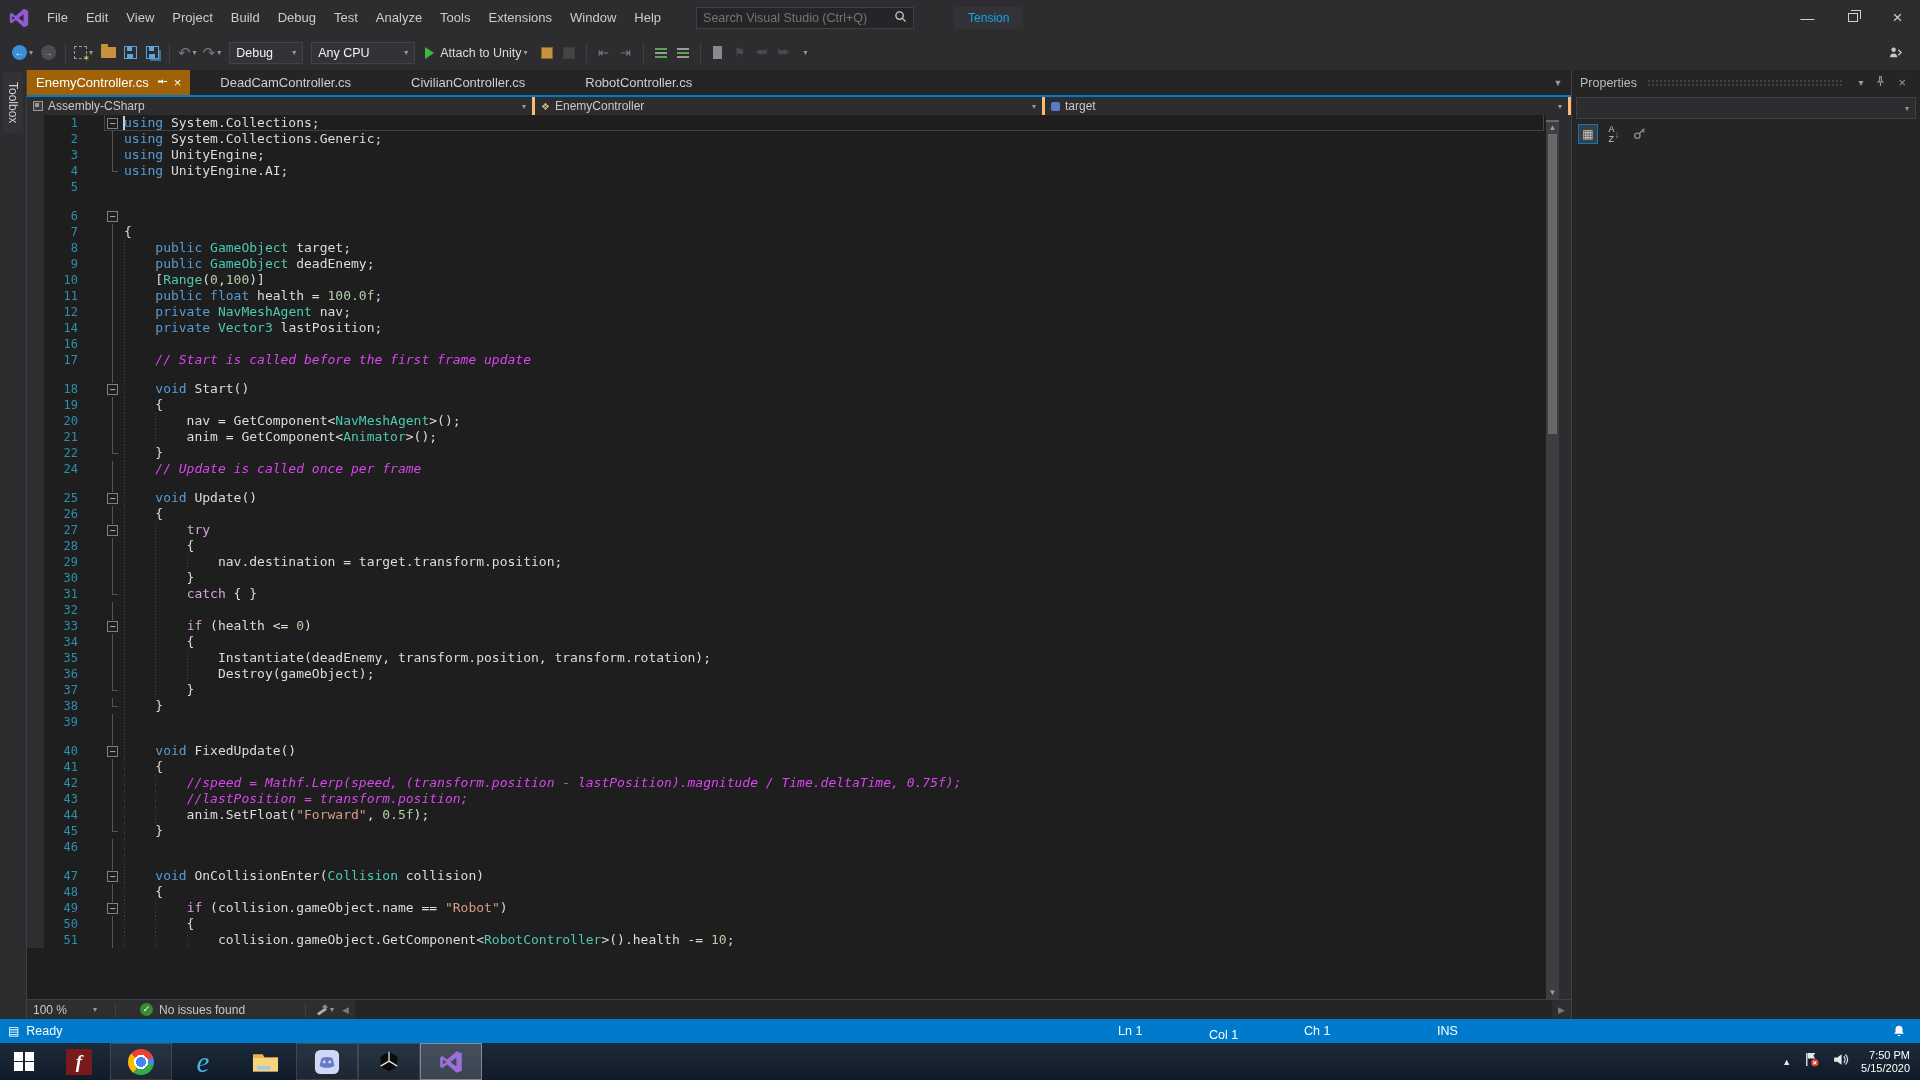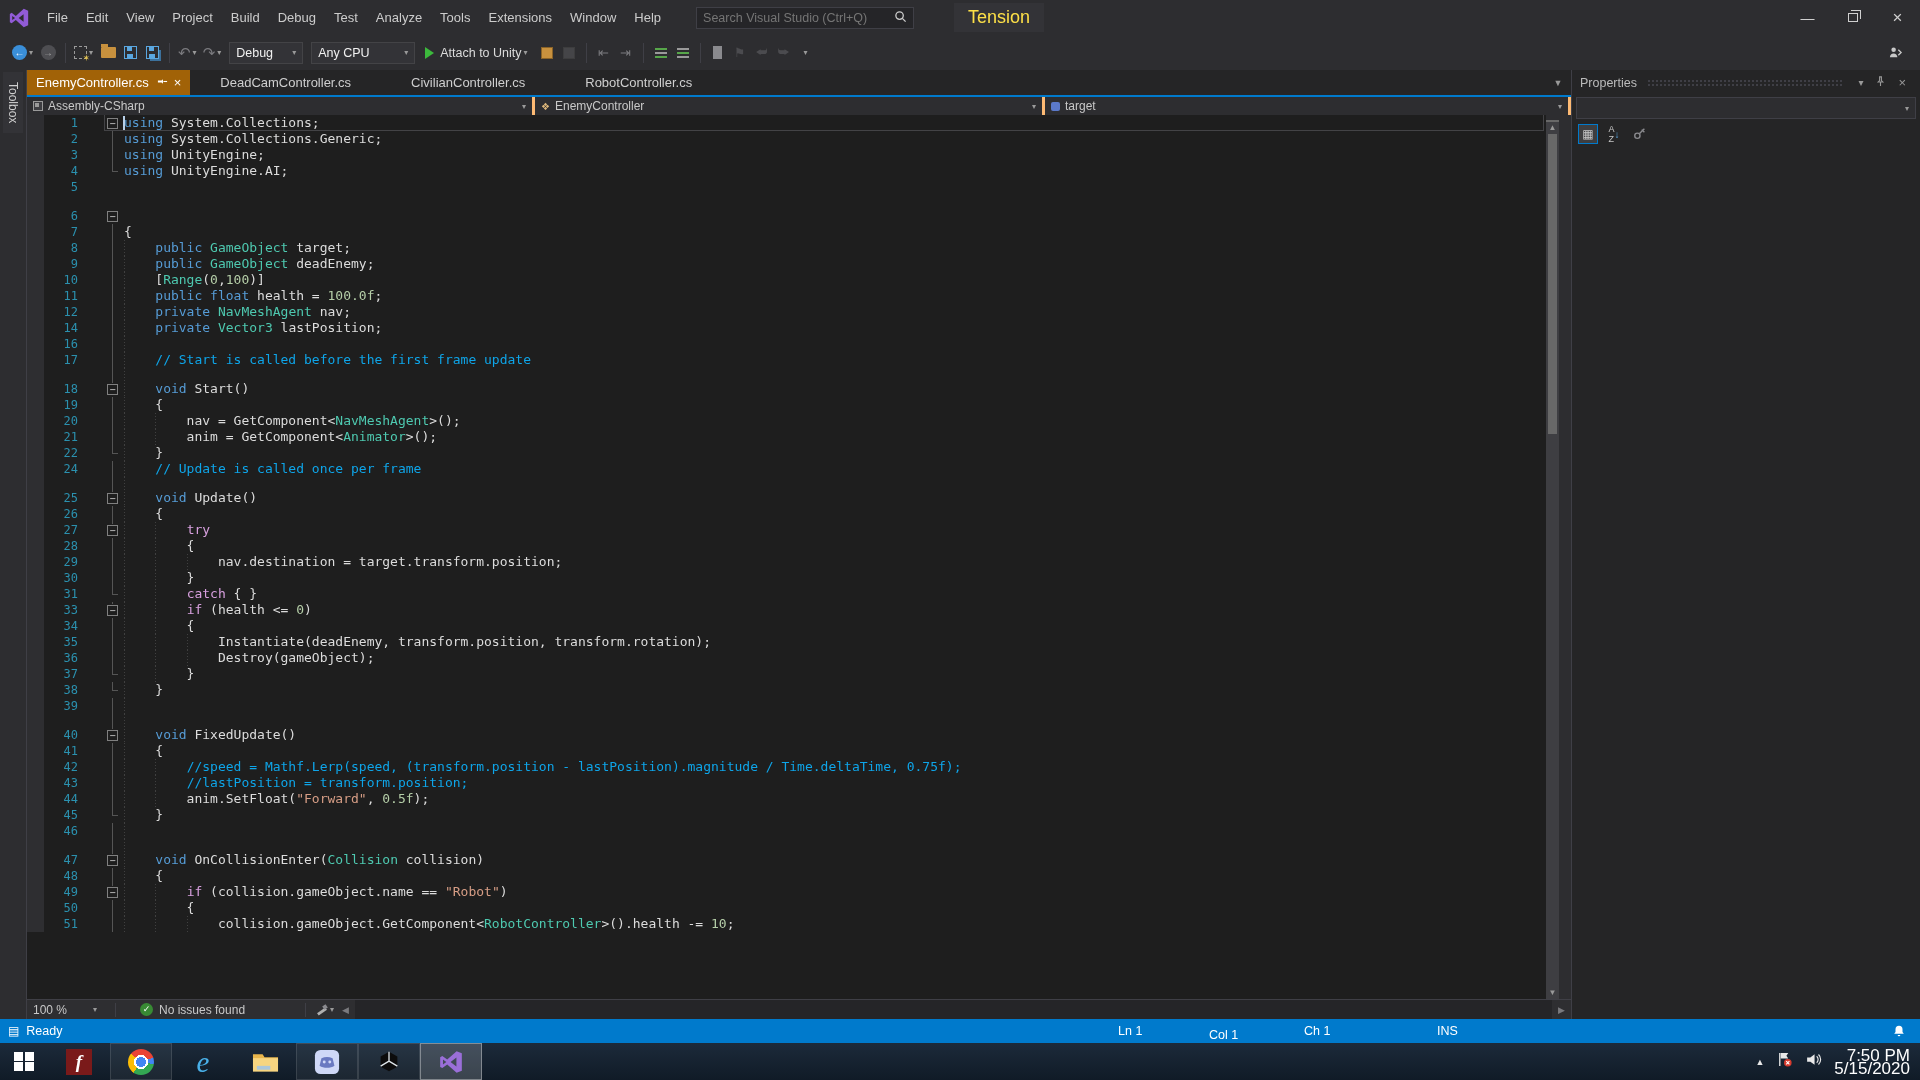--- a/index.html
+++ b/index.html
@@ -9,21 +9,21 @@
 
   
   .titlebar { height:35px; background:#2d2d30; display:flex; align-items:center; flex:none; }
   .vslogo { width:38px; display:flex; justify-content:center; align-items:center; }
   .menus { display:flex; }
   .menu-item { color:#cccccc; font-size:13px; padding:0 9px; line-height:35px; cursor:default; }
   .searchbox { margin-left:26px; width:218px; height:22px; background:#252528; border:1px solid #3f3f46;
                display:flex; align-items:center; padding:0 6px; }
   .searchbox input { flex:1; background:transparent; border:none; outline:none; color:#9a9a9a;
                      font-size:12.5px; font-family:"Liberation Sans",sans-serif; }
-  .sol-badge { margin-left:40px; background:#333337; color:#fde047; font-size:18px; padding:4px 14px; }
+  .sol-badge { margin-left:40px; background:#333337; color:#0ea5e9; font-size:12px; padding:4px 14px; }
   .win-btns { margin-left:auto; display:flex; height:35px; }
   .win-btn { width:45px; display:flex; align-items:center; justify-content:center; color:#d0d0d0; font-size:14px; }
   .restore-glyph { width:10px; height:9px; border:1px solid #d0d0d0; position:relative; }
   .restore-glyph::before { content:""; position:absolute; left:2px; top:-4px; width:9px; height:8px;
                            border:1px solid #d0d0d0; border-bottom:none; border-left:none; }
 
   
   .toolbar { height:35px; background:#2d2d30; display:flex; align-items:center; padding-left:10px;
              flex:none; font-size:12.5px; }
   .tb-sep { width:1px; height:20px; background:#3f3f46; margin:0 6px; }
@@ -81,21 +81,21 @@
   .code-area { height:884px; display:flex; flex:none; }
   .code-lines { flex:1; position:relative; overflow:hidden; font-family:"DejaVu Sans Mono","Liberation Mono",monospace;
                 font-size:13px; }
   .row { position:relative; height:16px; display:flex; align-items:flex-end; white-space:pre; }
   .row.gap { height:29px; }
   .m1 { width:17px; align-self:stretch; background:#2e2e31; flex:none; }
   .lnum { width:34px; text-align:right; color:#2b91af; font-size:12px; line-height:16px; flex:none; }
   .track { width:26px; flex:none; }
   .foldcol { width:16px; flex:none; }
   .codetext { flex:1; line-height:16px; color:#dcdcdc; padding-left:4px; position:relative; }
-  .k { color:#569cd6; } .y { color:#4ec9b0; } .p { color:#d8a0df; } .m { color:#0ea5e9; }
+  .k { color:#569cd6; } .y { color:#4ec9b0; } .p { color:#d8a0df; } .m { color:#d946ef;font-style:italic; }
   .num { color:#b5cea8; } .s { color:#d69d85; } .t { color:#dcdcdc; }
   .guide { position:absolute; top:0; bottom:0; width:1px;
            background-image:linear-gradient(#404040 1px, transparent 1px); background-size:1px 3px; }
   .fold-box { position:absolute; left:80px; bottom:2.5px; width:11px; height:11px; border:1px solid #808080;
               background:#1e1e1e; color:#c8c8c8; font-size:10px; line-height:9px; text-align:center; z-index:2; }
   .fold-vline { position:absolute; left:85px; top:0; bottom:0; width:1px; background:#555; }
   .fold-vline.abovebox { bottom:14px; }
   .fold-endmark { position:absolute; left:85px; top:0; bottom:7px; width:6px;
                   border-left:1px solid #555; border-bottom:1px solid #555; }
   .row.current::after { content:""; position:absolute; left:77px; right:2px; top:auto; bottom:0; height:16px;
@@ -157,21 +157,21 @@
   .win-grid i { background:#ffffff; display:block; }
   .flash-sq { width:26px; height:26px; background:#7a1a1a; color:#fff; font-family:"Liberation Serif",serif;
               font-style:italic; font-weight:bold; font-size:19px; display:flex; align-items:center; justify-content:center; }
   .chrome-ico { width:26px; height:26px; border-radius:50%;
        background:radial-gradient(circle at 50% 50%, #4285f4 0 27%, #ffffff 27% 38%, transparent 38%),
                   conic-gradient(from -50deg, #ea4335 0 120deg, #4285f4 120deg 150deg, #34a853 150deg 265deg, #fbbc05 265deg 360deg); }
   .ie-e { color:#49b0e8; font-size:29px; font-style:italic; font-family:"Liberation Serif",serif; line-height:26px; }
   .tk-spacer { flex:1; }
   .tray { display:flex; align-items:center; gap:12px; padding-right:10px; }
   .tray-caret { color:#e8e8e8; font-size:9px; }
-  .clock { color:#ffffff; font-size:17px; line-height:13px; text-align:right; }
+  .clock { color:#ffffff; font-size:11px; line-height:13px; text-align:right; }
 </style>
 </head>
 <body>
 
 <div class="app">
 
   <div class="titlebar">
     <div class="vslogo">
       <svg width="22" height="22" viewBox="0 0 24 24">
           <path fill="#915bd6" fill-rule="evenodd" d="M17.2 2L22 4v16l-4.8 2-8.7-7.7L4 17.6 2 16.5v-9L4 6.4l4.5 3.3L17.2 2zM7.7 12L4.6 9.7v4.6L7.7 12zm3.9 0l5.4 4.2V7.8L11.6 12z"></path>
@@ -378,20 +378,21 @@
             <div class="row"><div class="m1"></div><div class="lnum">21</div><div class="track"></div><div class="foldcol"></div><div class="codetext"><span class="t">        anim = GetComponent&lt;</span><span class="y">Animator</span><span class="t">&gt;();</span></div><div class="fold-vline"></div><div class="guide" style="left: calc(0ch + 97px);"></div><div class="guide" style="left: calc(4ch + 97px);"></div></div>
             <div class="row"><div class="m1"></div><div class="lnum">22</div><div class="track"></div><div class="foldcol"></div><div class="codetext"><span class="t">    }</span></div><div class="fold-endmark"></div><div class="guide" style="left: calc(0ch + 97px);"></div></div>
             <div class="row"><div class="m1"></div><div class="lnum">24</div><div class="track"></div><div class="foldcol"></div><div class="codetext"><span class="t">    </span><span class="m">// Update is called once per frame</span></div><div class="fold-vline"></div><div class="guide" style="left: calc(0ch + 97px);"></div></div>
             <div class="row gap"><div class="m1"></div><div class="lnum">25</div><div class="track"></div><div class="foldcol"></div><div class="codetext"><span class="t">    </span><span class="k">void</span><span class="t"> Update()</span></div><div class="fold-vline abovebox"></div><div class="fold-box">−</div><div class="guide" style="left: calc(0ch + 97px);"></div></div>
             <div class="row"><div class="m1"></div><div class="lnum">26</div><div class="track"></div><div class="foldcol"></div><div class="codetext"><span class="t">    {</span></div><div class="fold-vline"></div><div class="guide" style="left: calc(0ch + 97px);"></div></div>
             <div class="row"><div class="m1"></div><div class="lnum">27</div><div class="track"></div><div class="foldcol"></div><div class="codetext"><span class="t">        </span><span class="p">try</span></div><div class="fold-vline abovebox"></div><div class="fold-box">−</div><div class="guide" style="left: calc(0ch + 97px);"></div><div class="guide" style="left: calc(4ch + 97px);"></div></div>
             <div class="row"><div class="m1"></div><div class="lnum">28</div><div class="track"></div><div class="foldcol"></div><div class="codetext"><span class="t">        {</span></div><div class="fold-vline"></div><div class="guide" style="left: calc(0ch + 97px);"></div><div class="guide" style="left: calc(4ch + 97px);"></div></div>
             <div class="row"><div class="m1"></div><div class="lnum">29</div><div class="track"></div><div class="foldcol"></div><div class="codetext"><span class="t">            nav.destination = target.transform.position;</span></div><div class="fold-vline"></div><div class="guide" style="left: calc(0ch + 97px);"></div><div class="guide" style="left: calc(4ch + 97px);"></div><div class="guide" style="left: calc(8ch + 97px);"></div></div>
             <div class="row"><div class="m1"></div><div class="lnum">30</div><div class="track"></div><div class="foldcol"></div><div class="codetext"><span class="t">        }</span></div><div class="fold-vline"></div><div class="guide" style="left: calc(0ch + 97px);"></div><div class="guide" style="left: calc(4ch + 97px);"></div></div>
             <div class="row"><div class="m1"></div><div class="lnum">31</div><div class="track"></div><div class="foldcol"></div><div class="codetext"><span class="t">        </span><span class="p">catch</span><span class="t"> { }</span></div><div class="fold-endmark"></div><div class="guide" style="left: calc(0ch + 97px);"></div><div class="guide" style="left: calc(4ch + 97px);"></div></div>
+            <div class="row"><div class="m1"></div><div class="lnum">32</div><div class="track"></div><div class="foldcol"></div><div class="codetext"><span class="t">        </span></div><div class="fold-vline"></div><div class="guide" style="left: calc(0ch + 97px);"></div><div class="guide" style="left: calc(4ch + 97px);"></div></div>
             <div class="row"><div class="m1"></div><div class="lnum">33</div><div class="track"></div><div class="foldcol"></div><div class="codetext"><span class="t">        </span><span class="p">if</span><span class="t"> (health &lt;= </span><span class="num">0</span><span class="t">)</span></div><div class="fold-vline abovebox"></div><div class="fold-box">−</div><div class="guide" style="left: calc(0ch + 97px);"></div><div class="guide" style="left: calc(4ch + 97px);"></div></div>
             <div class="row"><div class="m1"></div><div class="lnum">34</div><div class="track"></div><div class="foldcol"></div><div class="codetext"><span class="t">        {</span></div><div class="fold-vline"></div><div class="guide" style="left: calc(0ch + 97px);"></div><div class="guide" style="left: calc(4ch + 97px);"></div></div>
             <div class="row"><div class="m1"></div><div class="lnum">35</div><div class="track"></div><div class="foldcol"></div><div class="codetext"><span class="t">            Instantiate(deadEnemy, transform.position, transform.rotation);</span></div><div class="fold-vline"></div><div class="guide" style="left: calc(0ch + 97px);"></div><div class="guide" style="left: calc(4ch + 97px);"></div><div class="guide" style="left: calc(8ch + 97px);"></div></div>
             <div class="row"><div class="m1"></div><div class="lnum">36</div><div class="track"></div><div class="foldcol"></div><div class="codetext"><span class="t">            Destroy(gameObject);</span></div><div class="fold-vline"></div><div class="guide" style="left: calc(0ch + 97px);"></div><div class="guide" style="left: calc(4ch + 97px);"></div><div class="guide" style="left: calc(8ch + 97px);"></div></div>
             <div class="row"><div class="m1"></div><div class="lnum">37</div><div class="track"></div><div class="foldcol"></div><div class="codetext"><span class="t">        }</span></div><div class="fold-endmark"></div><div class="guide" style="left: calc(0ch + 97px);"></div><div class="guide" style="left: calc(4ch + 97px);"></div></div>
             <div class="row"><div class="m1"></div><div class="lnum">38</div><div class="track"></div><div class="foldcol"></div><div class="codetext"><span class="t">    }</span></div><div class="fold-endmark"></div><div class="guide" style="left: calc(0ch + 97px);"></div></div>
             <div class="row"><div class="m1"></div><div class="lnum">39</div><div class="track"></div><div class="foldcol"></div><div class="codetext"><span class="t">    </span></div><div class="fold-vline"></div><div class="guide" style="left: calc(0ch + 97px);"></div></div>
             <div class="row gap"><div class="m1"></div><div class="lnum">40</div><div class="track"></div><div class="foldcol"></div><div class="codetext"><span class="t">    </span><span class="k">void</span><span class="t"> FixedUpdate()</span></div><div class="fold-vline abovebox"></div><div class="fold-box">−</div><div class="guide" style="left: calc(0ch + 97px);"></div></div>
             <div class="row"><div class="m1"></div><div class="lnum">41</div><div class="track"></div><div class="foldcol"></div><div class="codetext"><span class="t">    {</span></div><div class="fold-vline"></div><div class="guide" style="left: calc(0ch + 97px);"></div></div>
             <div class="row"><div class="m1"></div><div class="lnum">42</div><div class="track"></div><div class="foldcol"></div><div class="codetext"><span class="t">        </span><span class="m">//speed = Mathf.Lerp(speed, (transform.position - lastPosition).magnitude / Time.deltaTime, 0.75f);</span></div><div class="fold-vline"></div><div class="guide" style="left: calc(0ch + 97px);"></div><div class="guide" style="left: calc(4ch + 97px);"></div></div>

